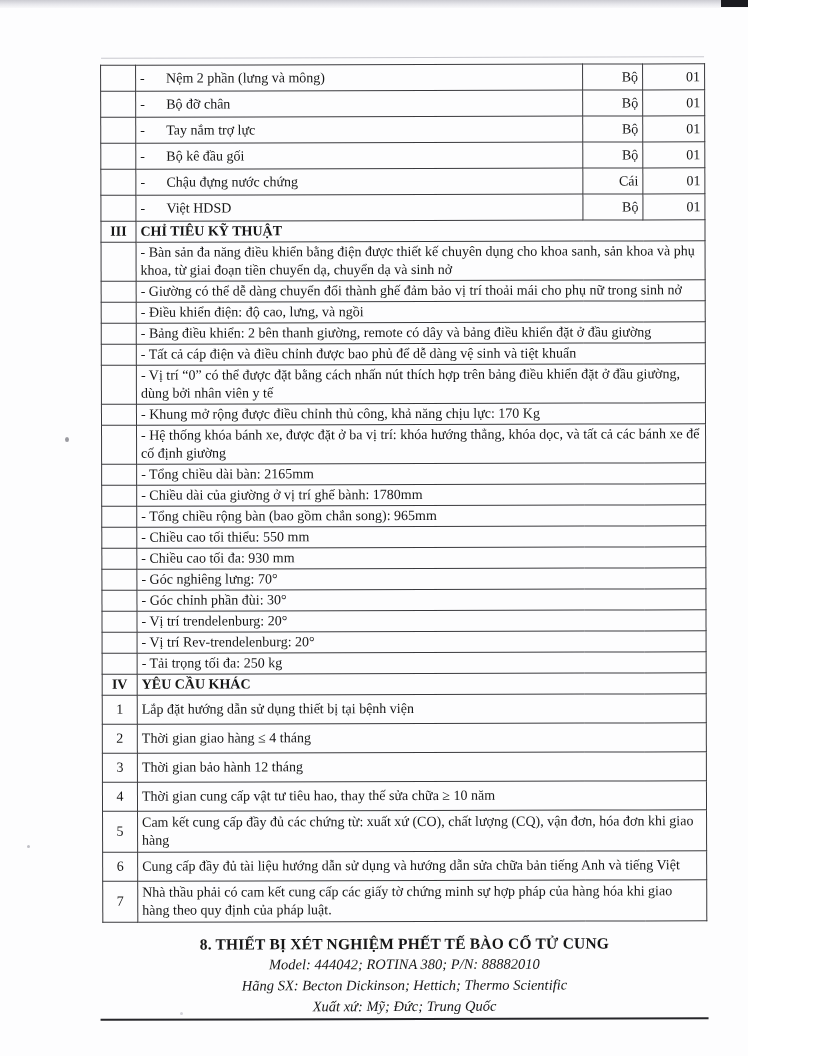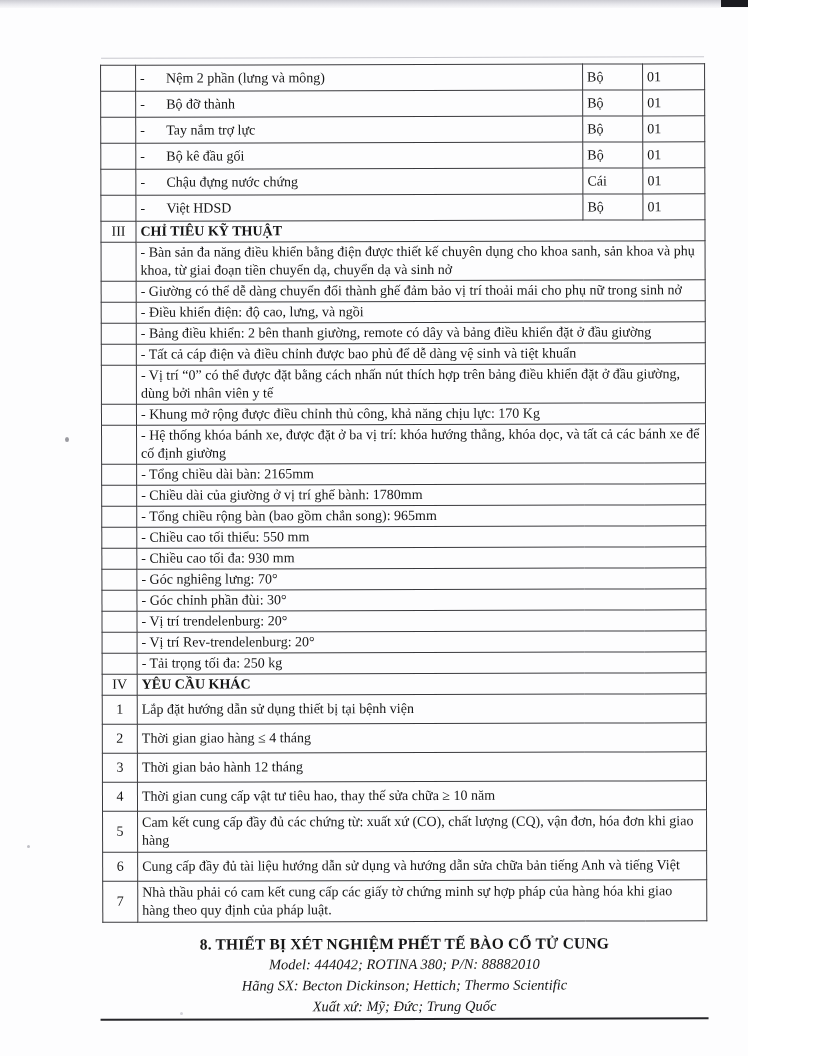--- a/index.html
+++ b/index.html
@@ -64,23 +64,23 @@
   
   col.col-no   { width: 35px; }
   col.col-item { width: 447px; }
   col.col-unit { width: 60px; }
   col.col-qty  { width: 62px; }
 
   tr[data-name="accessory-row"] td { height: 23px; }
   td.c-no { text-align: center; padding: 1px 1px; }
   td.c-item { padding-left: 11px; }
   td.c-item .dash { display: inline-block; width: 26px; }
-  td.c-unit, td.c-qty { text-align: left; }
-
-  td.sec-no { font-weight: normal; }
+  td.c-unit, td.c-qty { text-align: right; }
+
+  td.sec-no { font-weight: bold; }
   td.sec-title { font-weight: bold; padding-left: 6px; height: 18px; }
 
   td.spec-text {
     font-size: 13.5px;
     line-height: 18px;
     padding: 1px 6px 1px 7px;
   }
   tr[data-name="requirement-row"] td { height: 24px; }
   tr[data-name="requirement-row"] td.spec-text { padding-top: 2px; padding-bottom: 2px; }
 
@@ -130,21 +130,21 @@
       </colgroup>
       <tbody id="table-body" data-name="specification-table-body">
           <tr data-name="accessory-row">
             <td class="c-no" data-name="row-number-cell"></td>
             <td class="c-item" data-name="item-cell"><span class="dash" data-name="dash-bullet">-</span><span class="lbl" data-name="item-label">Nệm 2 phần (lưng và mông)</span></td>
             <td class="c-unit" data-name="unit-cell">Bộ</td>
             <td class="c-qty" data-name="qty-cell">01</td>
           </tr>
           <tr data-name="accessory-row">
             <td class="c-no" data-name="row-number-cell"></td>
-            <td class="c-item" data-name="item-cell"><span class="dash" data-name="dash-bullet">-</span><span class="lbl" data-name="item-label">Bộ đỡ thành</span></td>
+            <td class="c-item" data-name="item-cell"><span class="dash" data-name="dash-bullet">-</span><span class="lbl" data-name="item-label">Bộ đỡ chân</span></td>
             <td class="c-unit" data-name="unit-cell">Bộ</td>
             <td class="c-qty" data-name="qty-cell">01</td>
           </tr>
           <tr data-name="accessory-row">
             <td class="c-no" data-name="row-number-cell"></td>
             <td class="c-item" data-name="item-cell"><span class="dash" data-name="dash-bullet">-</span><span class="lbl" data-name="item-label">Tay nắm trợ lực</span></td>
             <td class="c-unit" data-name="unit-cell">Bộ</td>
             <td class="c-qty" data-name="qty-cell">01</td>
           </tr>
           <tr data-name="accessory-row">

